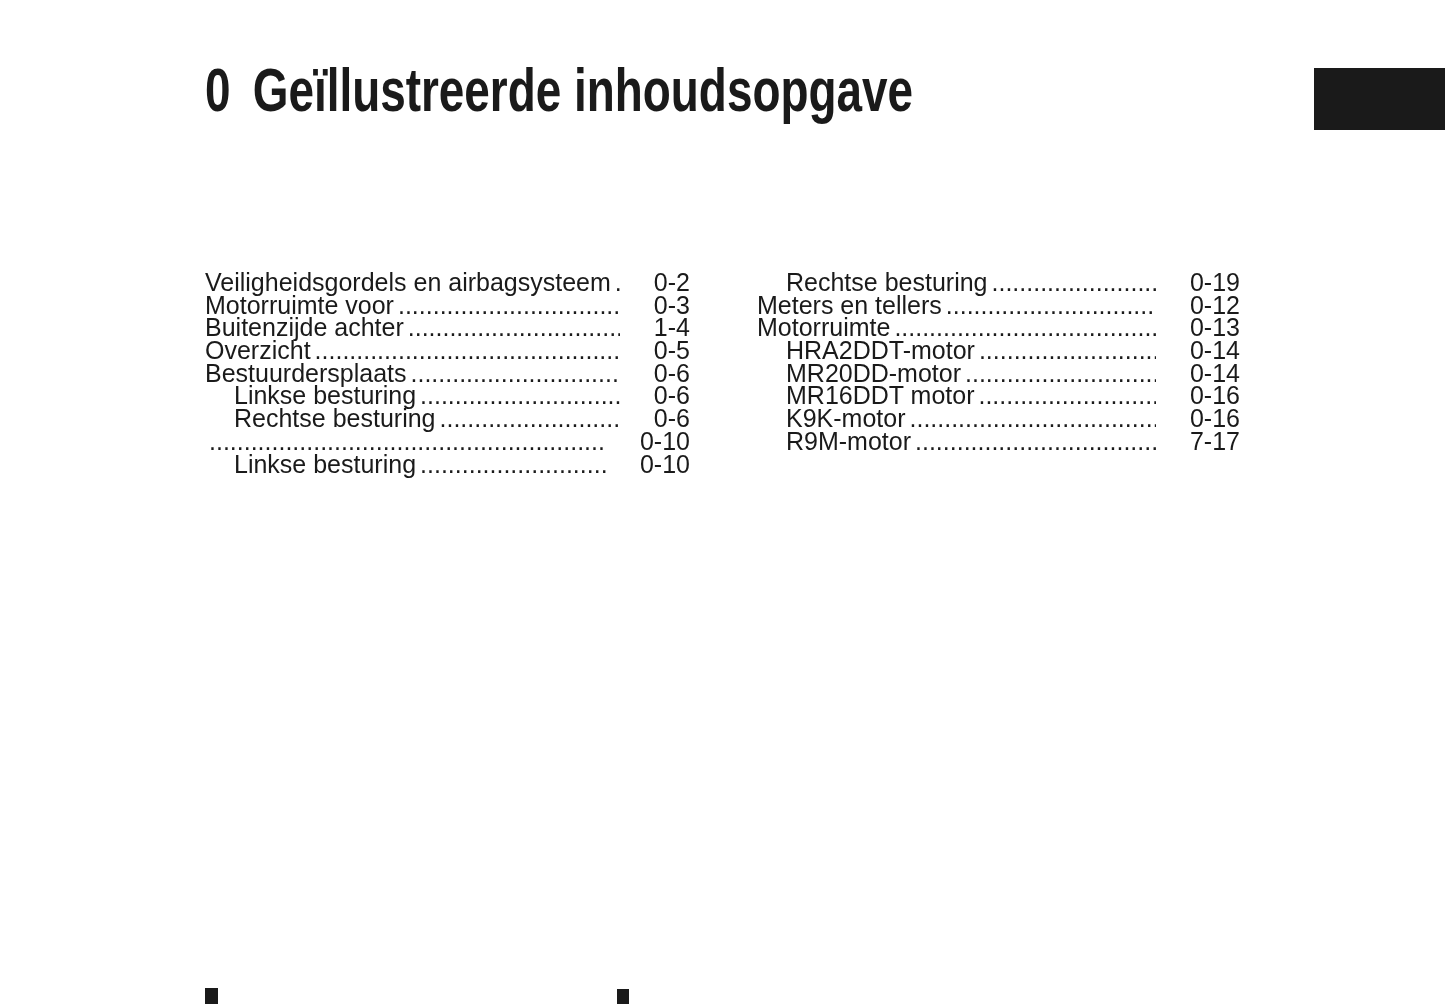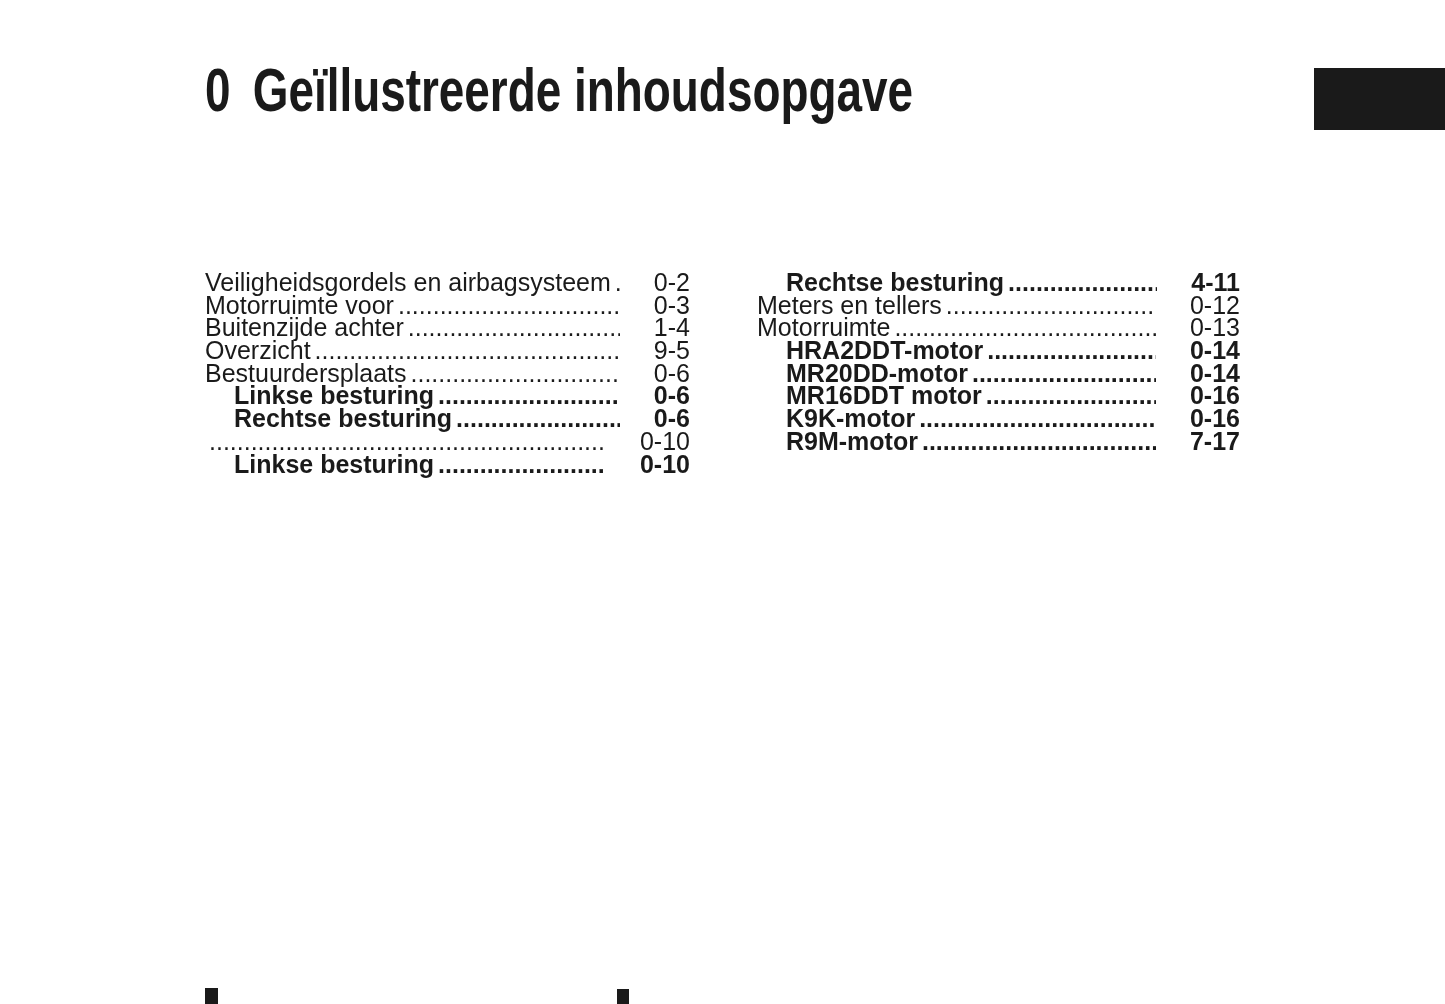--- a/index.html
+++ b/index.html
@@ -53,21 +53,20 @@
   }
   .toc-row {
     display: flex;
     align-items: baseline;
     height: 22.7px;
     font-size: 25px;
     line-height: 22.7px;
   }
   .toc-row.indent {
     padding-left: 29px;
-    font-weight: bold;
   }
   .toc-label {
     white-space: nowrap;
     flex: 0 0 auto;
   }
   .toc-leader {
     flex: 1 1 auto;
     min-width: 0;
     overflow: hidden;
     white-space: nowrap;
@@ -116,21 +115,21 @@
       <span class="toc-page">0-3</span>
     </div>
     <div class="toc-row">
       <span class="toc-label">Buitenzijde achter</span>
       <span class="toc-leader">......................................................................................................................................................</span>
       <span class="toc-page">1-4</span>
     </div>
     <div class="toc-row">
       <span class="toc-label">Overzicht</span>
       <span class="toc-leader">......................................................................................................................................................</span>
-      <span class="toc-page">9-5</span>
+      <span class="toc-page">0-5</span>
     </div>
     <div class="toc-row">
       <span class="toc-label">Bestuurdersplaats</span>
       <span class="toc-leader">......................................................................................................................................................</span>
       <span class="toc-page">0-6</span>
     </div>
     <div class="toc-row indent">
       <span class="toc-label">Linkse besturing</span>
       <span class="toc-leader">......................................................................................................................................................</span>
       <span class="toc-page">0-6</span>
@@ -147,21 +146,21 @@
     <div class="toc-row indent">
       <span class="toc-label">Linkse besturing</span>
       <span class="toc-leader">......................................................................................................................................................</span>
       <span class="toc-page">0-10</span>
     </div>
   </div>
 <div class="toc-col toc-col-right">
     <div class="toc-row indent">
       <span class="toc-label">Rechtse besturing</span>
       <span class="toc-leader">......................................................................................................................................................</span>
-      <span class="toc-page">4-11</span>
+      <span class="toc-page">0-19</span>
     </div>
     <div class="toc-row">
       <span class="toc-label">Meters en tellers</span>
       <span class="toc-leader">......................................................................................................................................................</span>
       <span class="toc-page">0-12</span>
     </div>
     <div class="toc-row">
       <span class="toc-label">Motorruimte</span>
       <span class="toc-leader">......................................................................................................................................................</span>
       <span class="toc-page">0-13</span>

